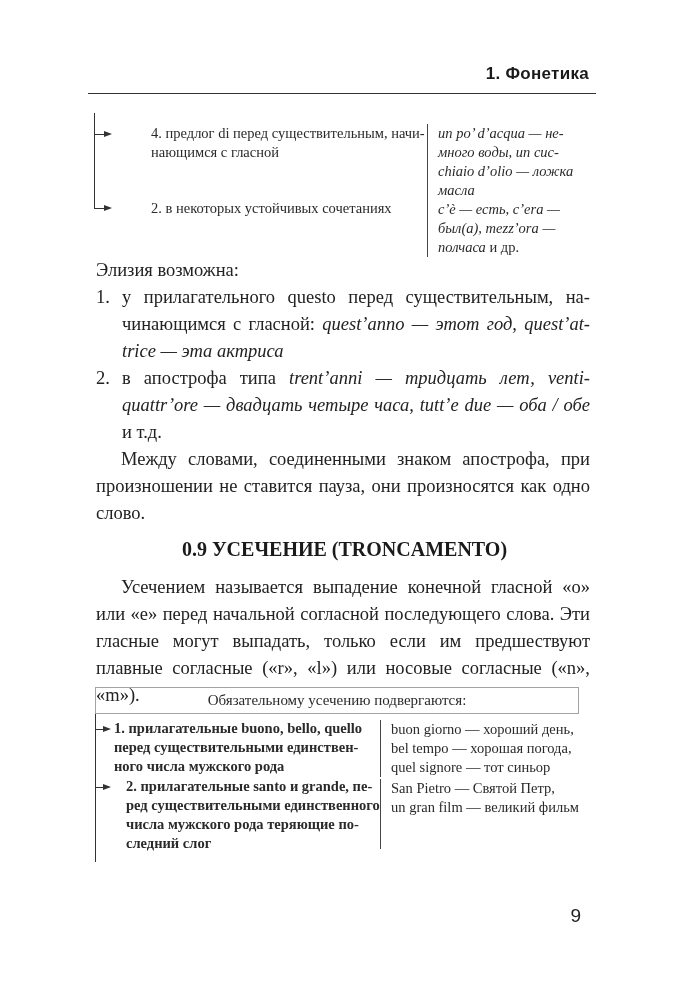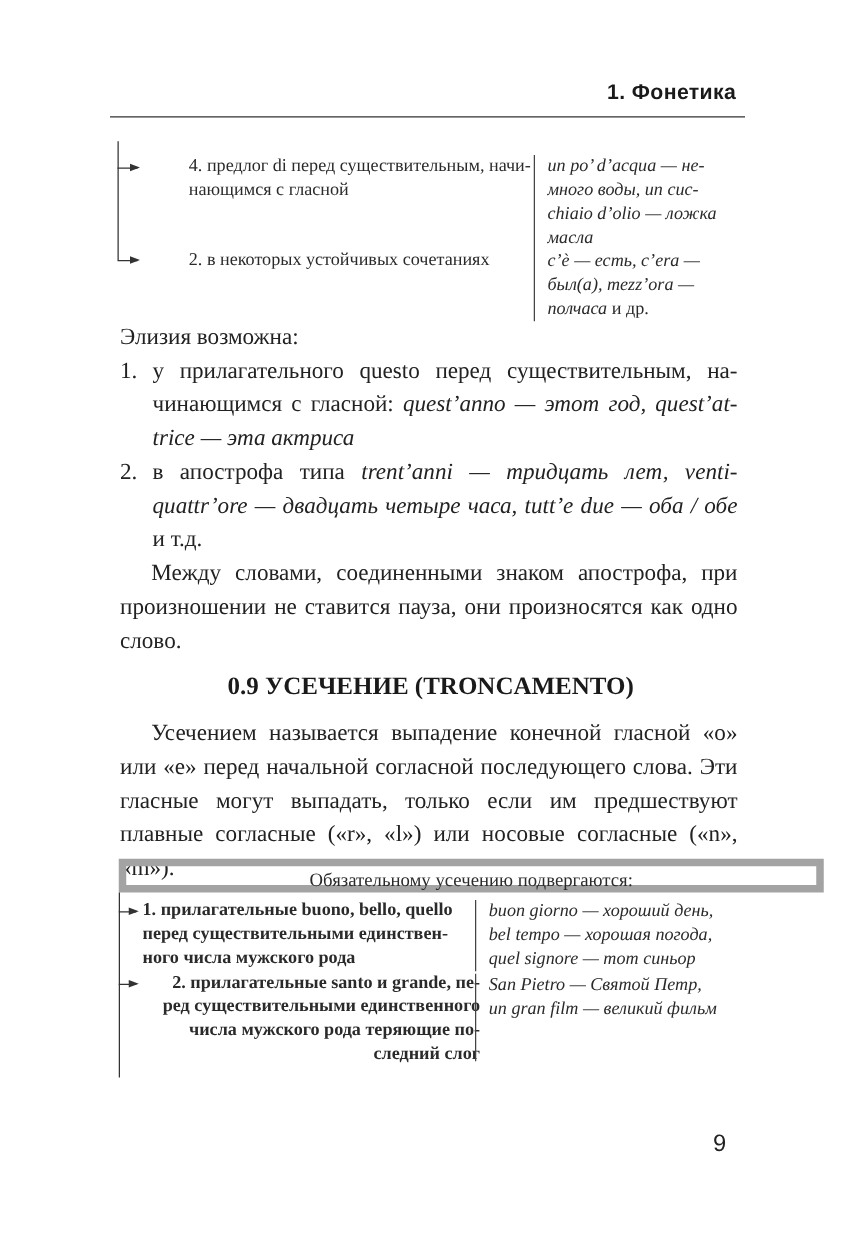--- a/index.html
+++ b/index.html
@@ -47,33 +47,33 @@
   }
   .list-item .num { display: inline-block; width: 26px; }
   .list-item .body { display: block; margin-left: 26px; margin-top: -27px; }
   .it { font-style: italic; }
   .section-title {
     position: absolute; left: 0; right: 0; top: 538px; text-align: center;
     font-weight: bold; font-size: 20px; color: #1a1a1a; padding-left: 8px;
   }
   
   .tbl-head {
-    position: absolute; left: 95px; top: 687px; width: 564px; height: 27px;
-    border: 6px solid #a3a3a3; box-sizing: border-box;
+    position: absolute; left: 95px; top: 687px; width: 484px; height: 27px;
+    border: 1px solid #a3a3a3; box-sizing: border-box;
     text-align: center; font-size: 15px; line-height: 25px; color: #2a2a2a;
   }
   .tbl-left-line {
     position: absolute; left: 95px; top: 714px; height: 148px; width: 0;
     border-left: 1px solid #333;
   }
   .tbl-rule {
     position: absolute; font-size: 14.5px; line-height: 19px; color: #2a2a2a; font-weight: bold;
   }
   .tbl-ex {
-    position: absolute; font-size: 14.5px; line-height: 19px; font-style: italic; color: #2a2a2a;
+    position: absolute; font-size: 14.5px; line-height: 19px; color: #2a2a2a;
     padding-left: 10px; border-left: 1px solid #444;
   }
   .page-number {
     position: absolute; right: 100px; top: 905px;
     font-family: "Liberation Sans", "DejaVu Sans", sans-serif; font-size: 19px; color: #222;
   }
 </style>
 </head>
 <body>
 
@@ -121,21 +121,21 @@
   <div class="arrow" style="left:95px; top:729px; width:14px;"></div>
   <div class="arrow" style="left:95px; top:787px; width:14px;"></div>
 
   <div class="tbl-rule" style="left:114px; top:719px; width:270px; white-space:pre-line;">1. прилагательные buono, bello, quello
 перед существительными единствен-
 ного числа мужского рода</div>
   <div class="tbl-ex" style="left:380px; top:720px; width:200px; white-space:pre-line;">buon giorno — хороший день,
 bel tempo — хорошая погода,
 quel signore — тот синьор</div>
 
-  <div class="tbl-rule" style="left:114px; top:777px; width:270px; white-space:pre-line;text-align:right;">2. прилагательные santo и grande, пе-
+  <div class="tbl-rule" style="left:126px; top:777px; width:270px; white-space:pre-line;">2. прилагательные santo и grande, пе-
 ред существительными единственного
 числа мужского рода теряющие по-
 следний слог</div>
   <div class="tbl-ex" style="left:380px; top:779px; width:200px; height:70px; white-space:pre-line;">San Pietro — Святой Петр,
 un gran film — великий фильм</div>
 
   <div class="page-number">9</div>
 </div>
 
 </body></html>

